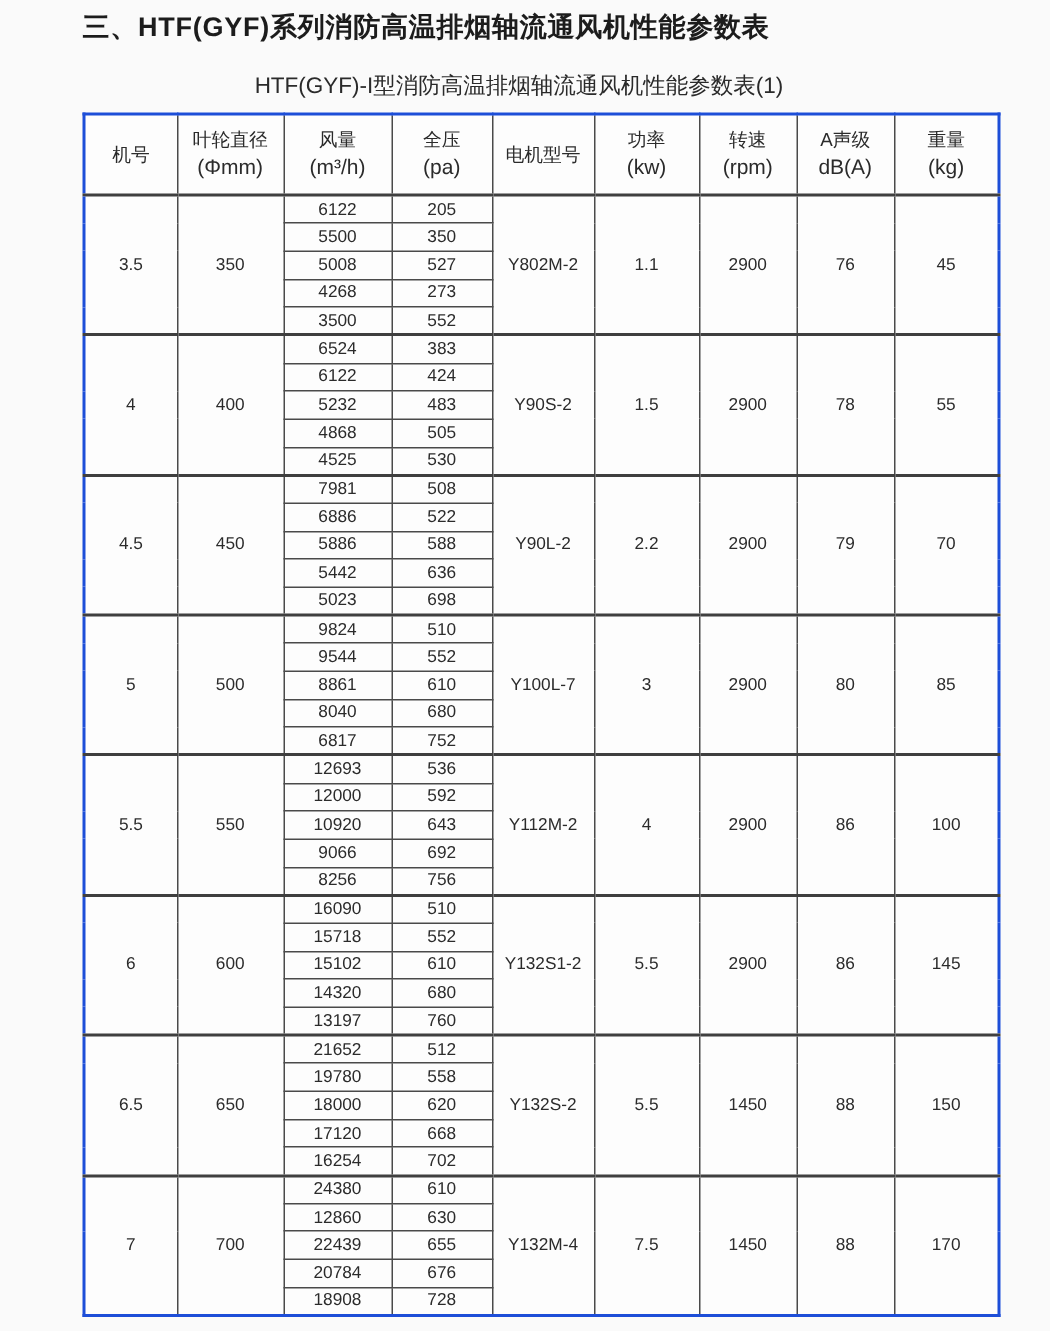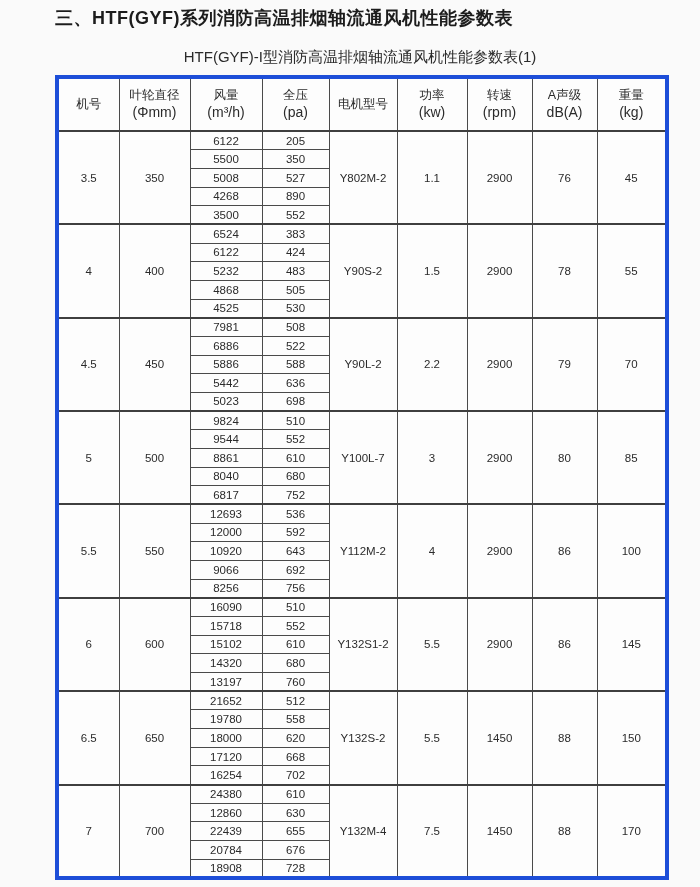--- a/index.html
+++ b/index.html
@@ -20,37 +20,37 @@
     left: 55px; top: 6px;
     margin: 0;
     font-size: 18px;
     font-weight: bold;
     letter-spacing: 0.5px;
     color: #1c1c1c;
     white-space: nowrap;
   }
   .table-caption {
     position: absolute;
-    left: 55px; top: 48px;
+    left: 41px; top: 48px;
     width: 610px;
     margin: 0;
     text-align: center;
     font-size: 15px;
     font-weight: 500;
     color: #2a2a2a;
     white-space: nowrap;
   }
   table.perf-table {
     position: absolute;
     left: 55px; top: 75px;
     width: 610px;
     border-collapse: collapse;
     table-layout: fixed;
     background: #fdfdfd;
-    border: 4px solid #1d4ed8;
+    border: 2px solid #1d4ed8;
   }
   .perf-table th, .perf-table td {
     border: 1px solid #4a4a4a;
     text-align: center;
     vertical-align: middle;
     padding: 0;
     font-size: 11.5px;
     font-weight: 400;
     color: #2b2b2b;
   }
@@ -148,21 +148,21 @@
         <tr>
           <td>5500</td>
           <td>350</td>
         </tr>
         <tr>
           <td>5008</td>
           <td>527</td>
         </tr>
         <tr>
           <td>4268</td>
-          <td>890</td>
+          <td>273</td>
         </tr>
         <tr>
           <td>3500</td>
           <td>552</td>
         </tr>
         <tr class="group-first">
           <td rowspan="5">4</td>
           <td rowspan="5">400</td>
           <td>6524</td>
           <td>383</td>

